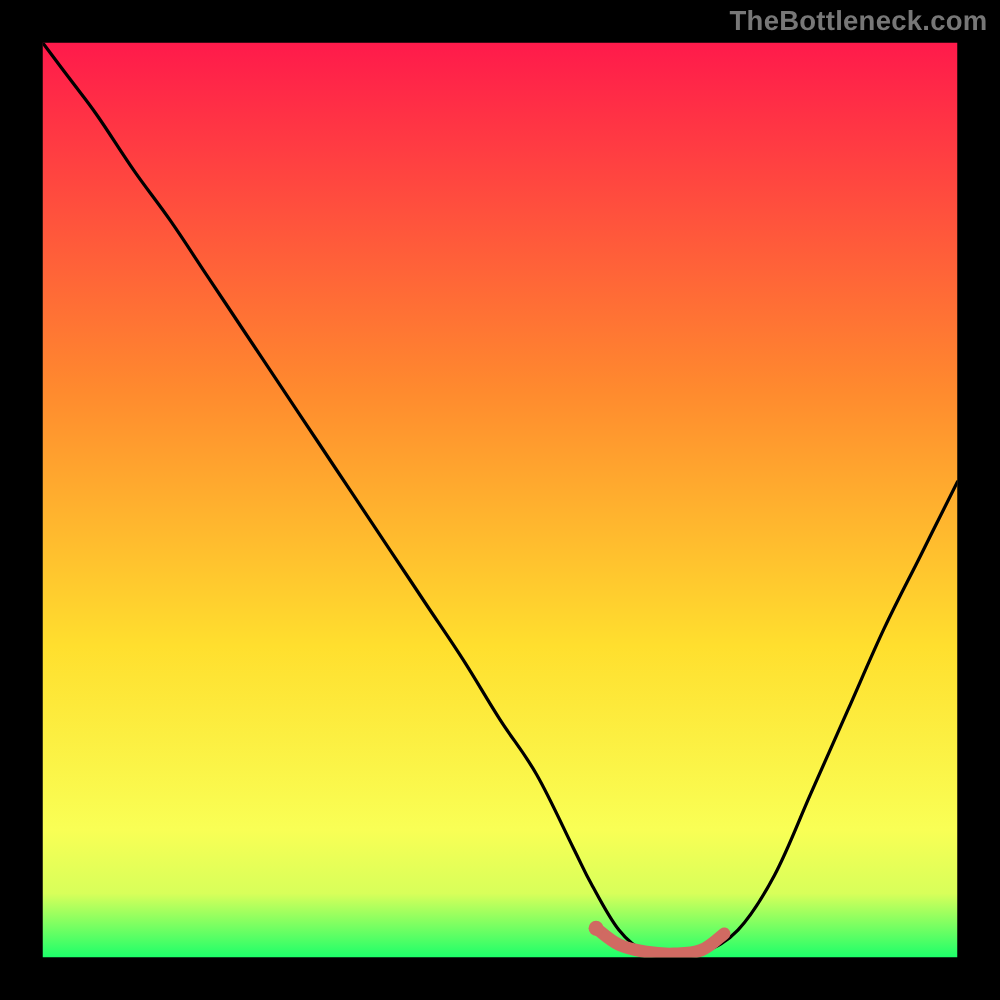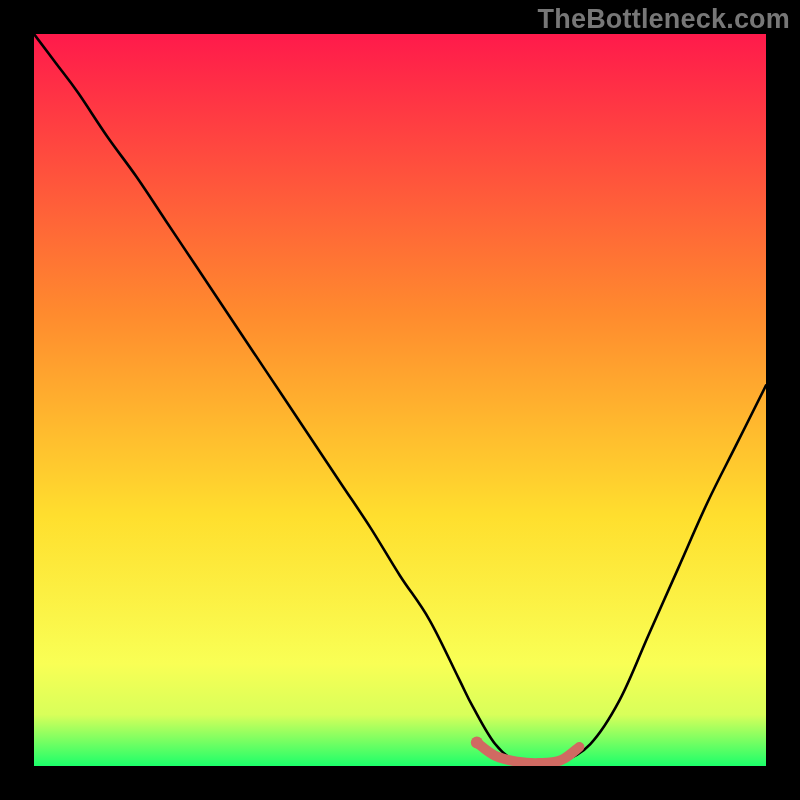--- a/index.html
+++ b/index.html
@@ -15,21 +15,21 @@
     position: relative;
     width: 800px;
     height: 800px;
     background: #000;
   }
   .attribution {
     position: absolute;
     top: 4px;
     right: 10px;
     color: #777;
-    font-size: 27px;
+    font-size: 22px;
     font-weight: 600;
     letter-spacing: 0.2px;
     z-index: 20;
   }
   .plot-wrap {
     position: absolute;
     left: 34px;
     top: 34px;
     width: 732px;
     height: 732px;

